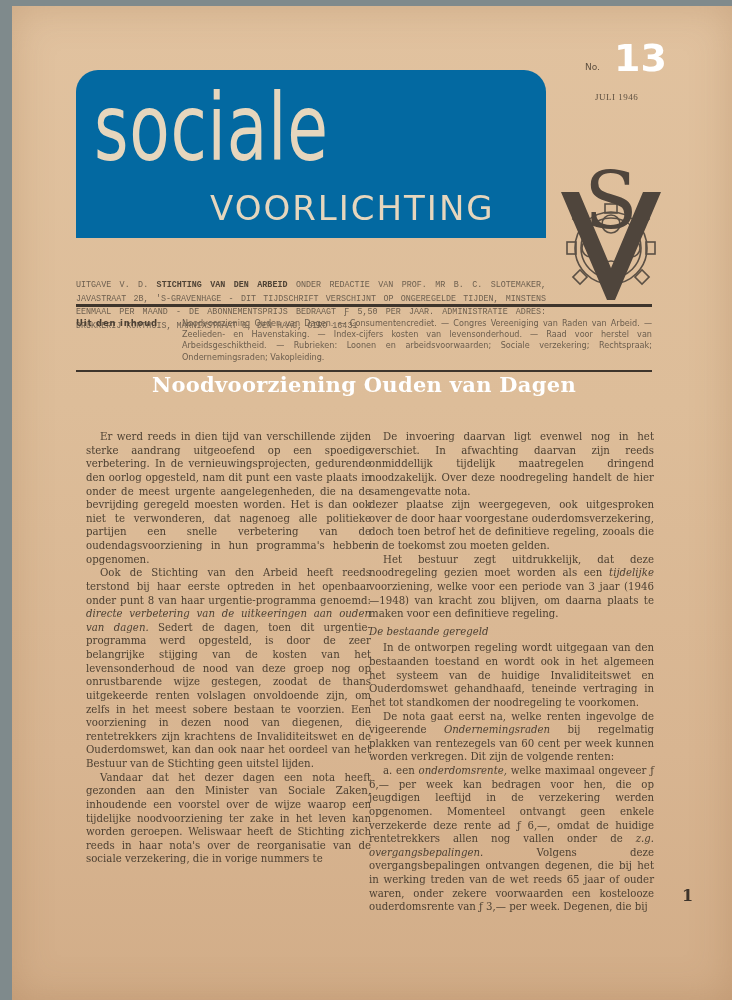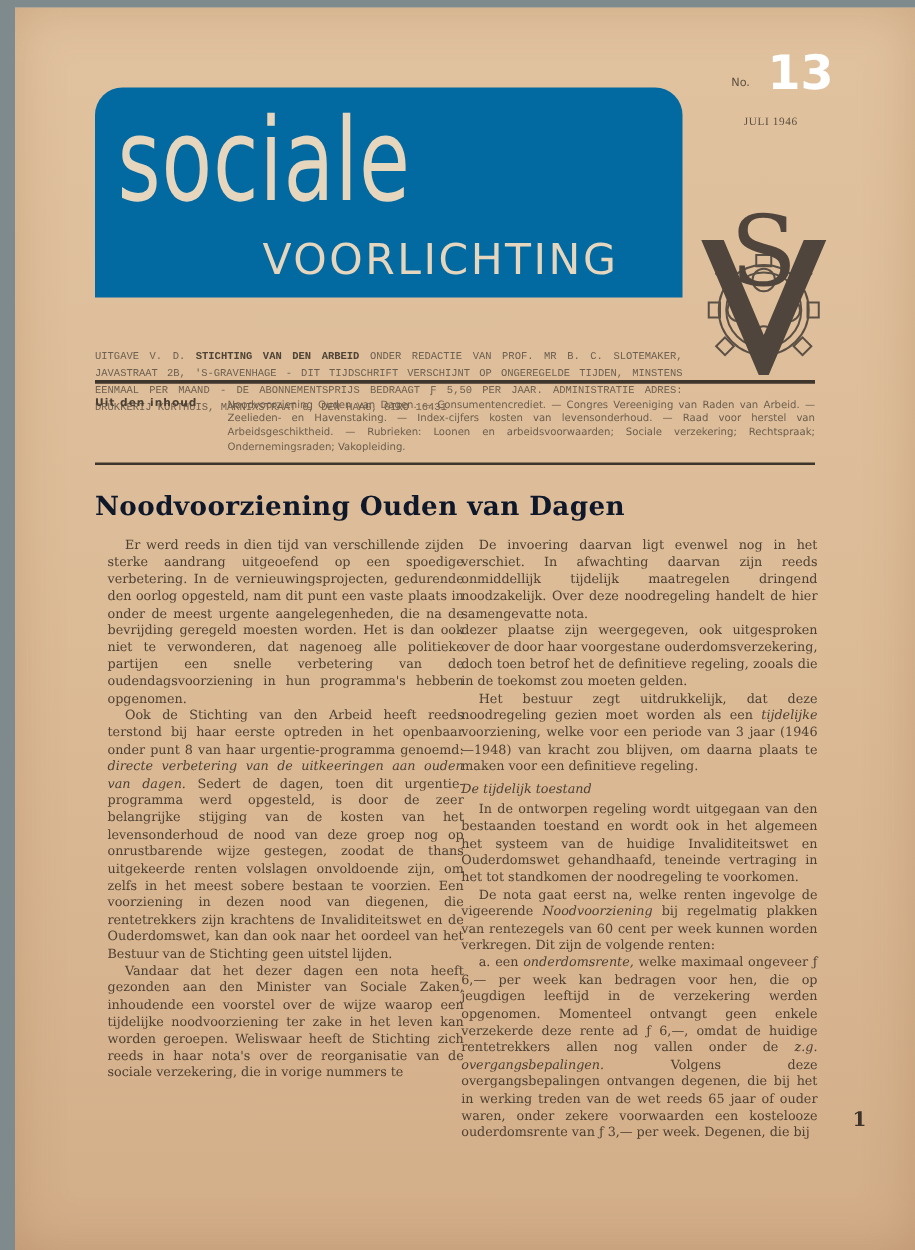--- a/index.html
+++ b/index.html
@@ -63,22 +63,22 @@
     font-family: "DejaVu Sans", sans-serif; font-size: 8.1px; line-height: 11.2px; color: #6b5d4d;
   }
   .contents-label {
     position: absolute; left: 0; top: 0; width: 100px;
     font-weight: bold; color: #4a3f33; letter-spacing: 0.8px; font-size: 8.5px;
   }
   .contents-text {
     position: absolute; left: 106px; top: 0; width: 470px; text-align: justify;
   }
   .article-title {
-    position: absolute; left: 76px; top: 392px; width: 576px; text-align: left;
-    font-family: "DejaVu Serif", serif; font-weight: bold; font-size: 21px; color: #0f172a;
+    position: absolute; left: 76px; top: 372px; width: 576px; text-align: center;
+    font-family: "DejaVu Serif", serif; font-weight: bold; font-size: 21px; color: #ffffff;
     letter-spacing: 0.3px;
   }
   .col {
     position: absolute; top: 430px; width: 285px;
     font-family: "DejaVu Serif", serif; font-size: 10.2px; line-height: 13.62px;
     color: #4d4032; text-align: justify;
   }
   .col p { margin: 0; text-indent: 14px; }
   .col .subhead { text-indent: 0; font-style: italic; margin: 4px 0 3px 0; }
   .col i { font-style: italic; }
@@ -143,19 +143,19 @@
 
 <div class="col col-left" id="colLeft">
     <p><span>Er werd reeds in dien tijd van verschillende zijden sterke aandrang uitgeoefend op een spoedige verbetering. In de vernieuwingsprojecten, gedurende den oorlog opgesteld, nam dit punt een vaste plaats in onder de meest urgente aangelegenheden, die na de bevrijding geregeld moesten worden. Het is dan ook niet te verwonderen, dat nagenoeg alle politieke partijen een snelle verbetering van de oudendagsvoorziening in hun programma's hebben opgenomen.</span></p>
     <p><span>Ook de Stichting van den Arbeid heeft reeds terstond bij haar eerste optreden in het openbaar onder punt 8 van haar urgentie-programma genoemd: </span><i>directe verbetering van de uitkeeringen aan ouden van dagen.</i><span> Sedert de dagen, toen dit urgentie-programma werd opgesteld, is door de zeer belangrijke stijging van de kosten van het levensonderhoud de nood van deze groep nog op onrustbarende wijze gestegen, zoodat de thans uitgekeerde renten volslagen onvoldoende zijn, om zelfs in het meest sobere bestaan te voorzien. Een voorziening in dezen nood van diegenen, die rentetrekkers zijn krachtens de Invaliditeitswet en de Ouderdomswet, kan dan ook naar het oordeel van het Bestuur van de Stichting geen uitstel lijden.</span></p>
     <p><span>Vandaar dat het dezer dagen een nota heeft gezonden aan den Minister van Sociale Zaken, inhoudende een voorstel over de wijze waarop een tijdelijke noodvoorziening ter zake in het leven kan worden geroepen. Weliswaar heeft de Stichting zich reeds in haar nota's over de reorganisatie van de sociale verzekering, die in vorige nummers te</span></p>
   </div>
 <div class="col col-right" id="colRight">
     <p><span>De invoering daarvan ligt evenwel nog in het verschiet. In afwachting daarvan zijn reeds onmiddellijk tijdelijk maatregelen dringend noodzakelijk. Over deze noodregeling handelt de hier samengevatte nota.</span></p>
     <p style="text-indent: 0px;"><span>dezer plaatse zijn weergegeven, ook uitgesproken over de door haar voorgestane ouderdomsverzekering, doch toen betrof het de definitieve regeling, zooals die in de toekomst zou moeten gelden.</span></p>
     <p><span>Het bestuur zegt uitdrukkelijk, dat deze noodregeling gezien moet worden als een </span><i>tijdelijke</i><span> voorziening, welke voor een periode van 3 jaar (1946—1948) van kracht zou blijven, om daarna plaats te maken voor een definitieve regeling.</span></p>
-    <p class="subhead">De tijdelijk toestand</p>
+    <p class="subhead">De bestaande geregeld</p>
     <p><span>In de ontworpen regeling wordt uitgegaan van den bestaanden toestand en wordt ook in het algemeen het systeem van de huidige Invaliditeitswet en Ouderdomswet gehandhaafd, teneinde vertraging in het tot standkomen der noodregeling te voorkomen.</span></p>
-    <p><span>De nota gaat eerst na, welke renten ingevolge de vigeerende </span><i>Noodvoorziening</i><span> bij regelmatig plakken van rentezegels van 60 cent per week kunnen worden verkregen. Dit zijn de volgende renten:</span></p>
+    <p><span>De nota gaat eerst na, welke renten ingevolge de vigeerende </span><i>Ondernemingsraden</i><span> bij regelmatig plakken van rentezegels van 60 cent per week kunnen worden verkregen. Dit zijn de volgende renten:</span></p>
     <p><span>a. een </span><i>onderdomsrente,</i><span> welke maximaal ongeveer ƒ 6,— per week kan bedragen voor hen, die op jeugdigen leeftijd in de verzekering werden opgenomen. Momenteel ontvangt geen enkele verzekerde deze rente ad ƒ 6,—, omdat de huidige rentetrekkers allen nog vallen onder de </span><i>z.g. overgangsbepalingen.</i><span> Volgens deze overgangsbepalingen ontvangen degenen, die bij het in werking treden van de wet reeds 65 jaar of ouder waren, onder zekere voorwaarden een kostelooze ouderdomsrente van ƒ 3,— per week. Degenen, die bij</span></p>
   </div>
 
 <div class="page-number">1</div>
 
 </body></html>

